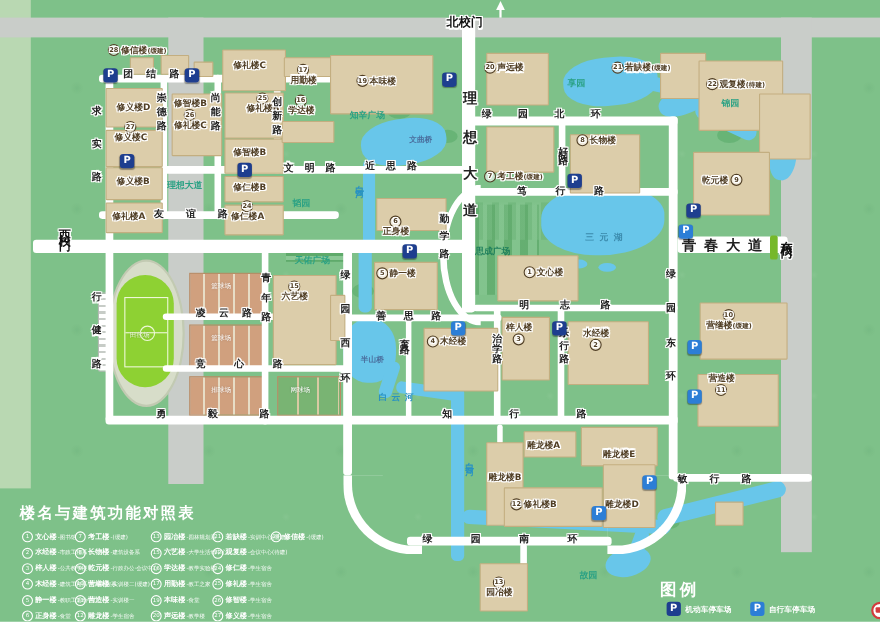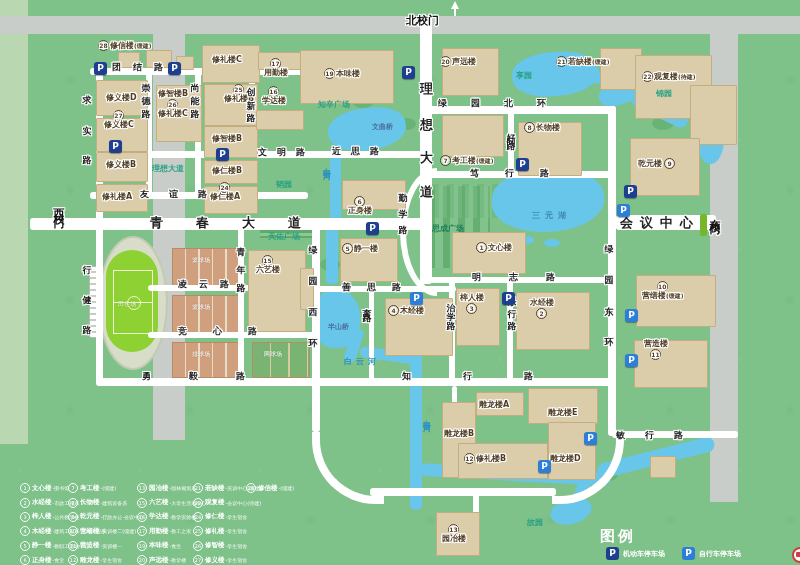--- a/index.html
+++ b/index.html
@@ -215,31 +215,31 @@
   <div class="pk b" style="left:538px;top:460px">P</div>
 
   <div class="gl halo" style="left:406px;top:13px">北校门</div>
   <div class="gl v halo" style="left:50px;top:200px;letter-spacing:4px">西校门</div>
   <div class="gl v halo" style="left:706px;top:210px;letter-spacing:2px">东校门</div>
 
   <div class="rl halo" style="left:112px;top:61px;letter-spacing:12px">团结路</div>
   <div class="rl halo" style="left:258px;top:146px;letter-spacing:10px">文明路</div>
   <div class="rl halo" style="left:332px;top:145px;letter-spacing:10px">近思路</div>
   <div class="rl halo" style="left:140px;top:188px;letter-spacing:20px">友谊路</div>
-  <div class="rl big halo" style="left:150px;top:214px;letter-spacing:33px">青春大道</div>
-  <div class="rl big halo" style="left:620px;top:214px;letter-spacing:7px">会议中心</div>
+  <div class="rl big halo" style="left:620px;top:214px;letter-spacing:7px">青春大道</div>
   <div class="rl halo" style="left:438px;top:97px;letter-spacing:24px">绿园北环</div>
   <div class="rl halo" style="left:470px;top:167px;letter-spacing:26px">笃行路</div>
   <div class="rl halo" style="left:472px;top:271px;letter-spacing:28px">明志路</div>
   <div class="rl halo" style="left:342px;top:281px;letter-spacing:16px">善思路</div>
   <div class="rl halo" style="left:178px;top:278px;letter-spacing:12px">凌云路</div>
   <div class="rl halo" style="left:178px;top:325px;letter-spacing:26px">竞心路</div>
   <div class="rl halo" style="left:402px;top:370px;letter-spacing:52px">知行路</div>
   <div class="rl halo" style="left:142px;top:370px;letter-spacing:38px">勇毅路</div>
   <div class="rl halo" style="left:616px;top:429px;letter-spacing:20px">敏行路</div>
+  <div class="rl halo" style="left:384px;top:484px;letter-spacing:35px">绿园南环</div>
 
   <div class="rl v halo" style="left:80px;top:88px;letter-spacing:30px">求实路</div>
   <div class="rl v halo" style="left:80px;top:258px;letter-spacing:30px">行健路</div>
   <div class="rl v halo" style="left:139px;top:76px;letter-spacing:13px">崇德路</div>
   <div class="rl v halo" style="left:188px;top:76px;letter-spacing:13px">尚能路</div>
   <div class="rl v halo" style="left:244px;top:80px;letter-spacing:13px">创新路</div>
   <div class="rl v big halo" style="left:417px;top:72px;letter-spacing:34px">理想大道</div>
   <div class="rl v halo" style="left:396px;top:186px;letter-spacing:16px">勤学路</div>
   <div class="rl v halo" style="left:234px;top:240px;letter-spacing:18px">青年路</div>
   <div class="rl v halo" style="left:306px;top:238px;letter-spacing:31px">绿园西环</div>
@@ -255,21 +255,21 @@
   <div class="wl" style="left:532px;top:210px;letter-spacing:5px;color:#3a89ab">三元湖</div>
   <div class="wl" style="left:372px;top:122px;font-size:7px;color:#4a6f9e">文曲桥</div>
   <div class="wl" style="left:328px;top:322px;font-size:7px;color:#4a6f9e">半山桥</div>
 
   <div class="pl" style="left:318px;top:99px">知辛广场</div>
   <div class="pl" style="left:152px;top:163px">理想大道</div>
   <div class="pl" style="left:432px;top:223px;color:#1f7f5c">思成广场</div>
   <div class="pl" style="left:268px;top:231px">天佑广场</div>
   <div class="pl" style="left:516px;top:70px">享园</div>
   <div class="pl" style="left:656px;top:88px">锦园</div>
-  <div class="pl" style="left:276px;top:179px">韬园</div>
+  <div class="pl" style="left:266px;top:179px">韬园</div>
   <div class="pl" style="left:527px;top:517px">故园</div>
 
   <div class="sp" style="left:192px;top:256px">篮球场</div>
   <div class="sp" style="left:192px;top:303px">篮球场</div>
   <div class="sp" style="left:192px;top:350px">排球场</div>
   <div class="sp" style="left:264px;top:350px">网球场</div>
   <div class="sp" style="left:118px;top:300px;color:#eaf6d8">田径场</div>
 
   <div class="bl halo" style="left:98px;top:40px">
     <span class="circ">28</span><span>修信楼</span><span class="note">(缓建)</span>
@@ -364,20 +364,21 @@
   <div class="bl halo" style="left:444px;top:428px">雕龙楼B</div>
   <div class="bl halo" style="left:464px;top:453px">
     <span class="circ">12</span><span>修礼楼B</span>
   </div>
   <div class="bl halo" style="left:550px;top:453px">雕龙楼D</div>
   <div class="bl halo stack" style="left:442px;top:524px">
     <span class="circ">13</span>
       <span>园冶楼</span>
   </div>
 
+  <div class="tbl-title halo" style="text-shadow:none">楼名与建筑功能对照表</div>
   <div class="tcol" style="left:20px">
     <div class="trow">
         <span class="tcirc">1</span>
         <span class="nm">文心楼</span>
         <span class="fn">-图书馆</span>
       </div>
     <div class="trow">
         <span class="tcirc">2</span>
         <span class="nm">水经楼</span>
         <span class="fn">-市政工程系</span>

